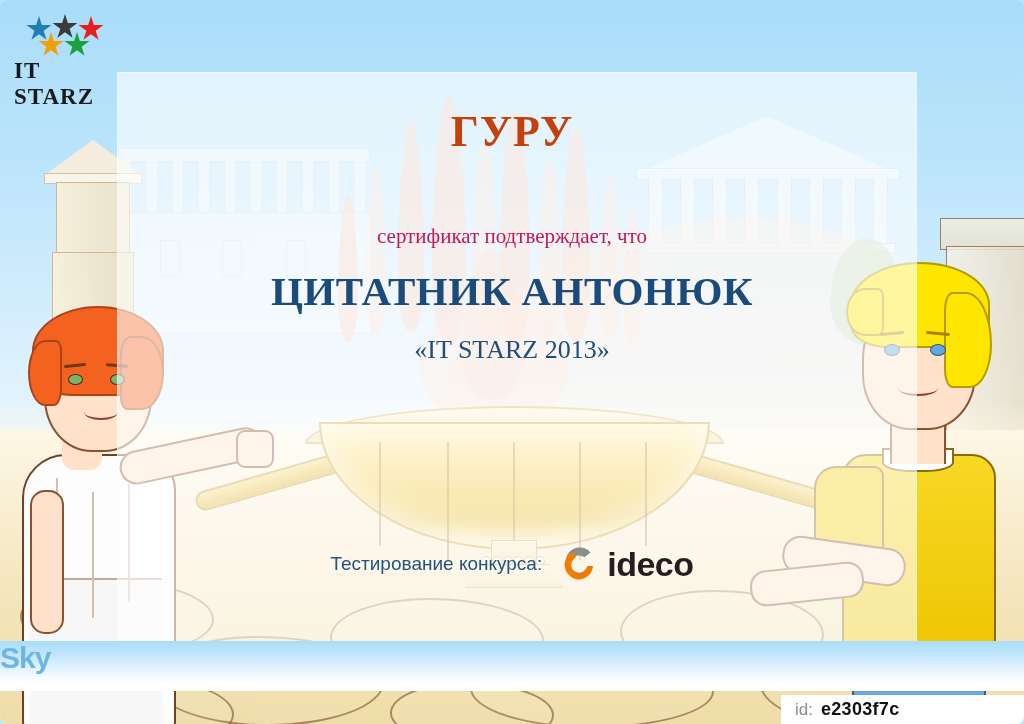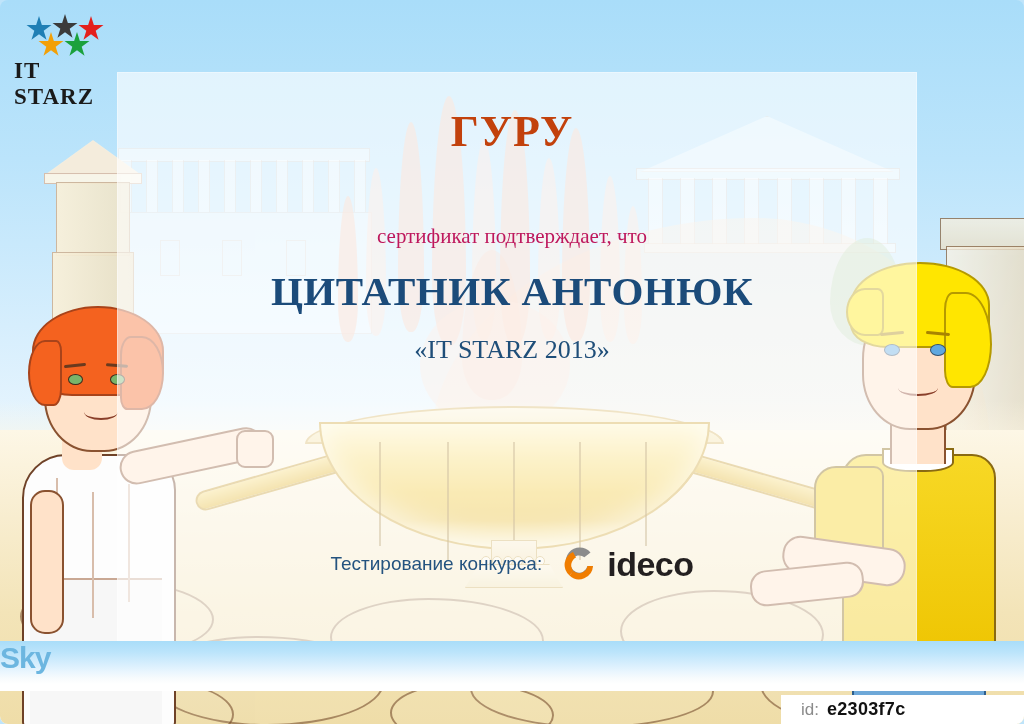--- a/index.html
+++ b/index.html
@@ -117,21 +117,21 @@
 
   
   .skydns{font-family:"Liberation Sans",sans-serif;font-weight:bold;font-size:30px;letter-spacing:-1px;}
   .skydns .sky{color:#6cb6e0;}
   .skydns .dns{color:#2f3437;}
 
   .date{position:absolute;left:0;right:0;top:690px;text-align:center;
     font-family:"Liberation Sans",sans-serif;font-size:17px;color:#3a3a3a;}
 
   .idbadge{position:absolute;right:0;top:695px;width:243px;height:29px;background:#fff;
-    display:flex;align-items:center;gap:8px;padding-left:20px;box-sizing:border-box;}
+    display:flex;align-items:center;gap:8px;padding-left:14px;box-sizing:border-box;}
   .idbadge .k{font-family:"Liberation Sans",sans-serif;font-size:17px;color:#8b8b8b;}
   .idbadge .v{font-family:"Liberation Sans",sans-serif;font-weight:bold;font-size:18px;color:#111;letter-spacing:.3px;}
 </style>
 </head>
 <body>
 
 <div id="stage">
 
   <div class="sky"></div>
 

